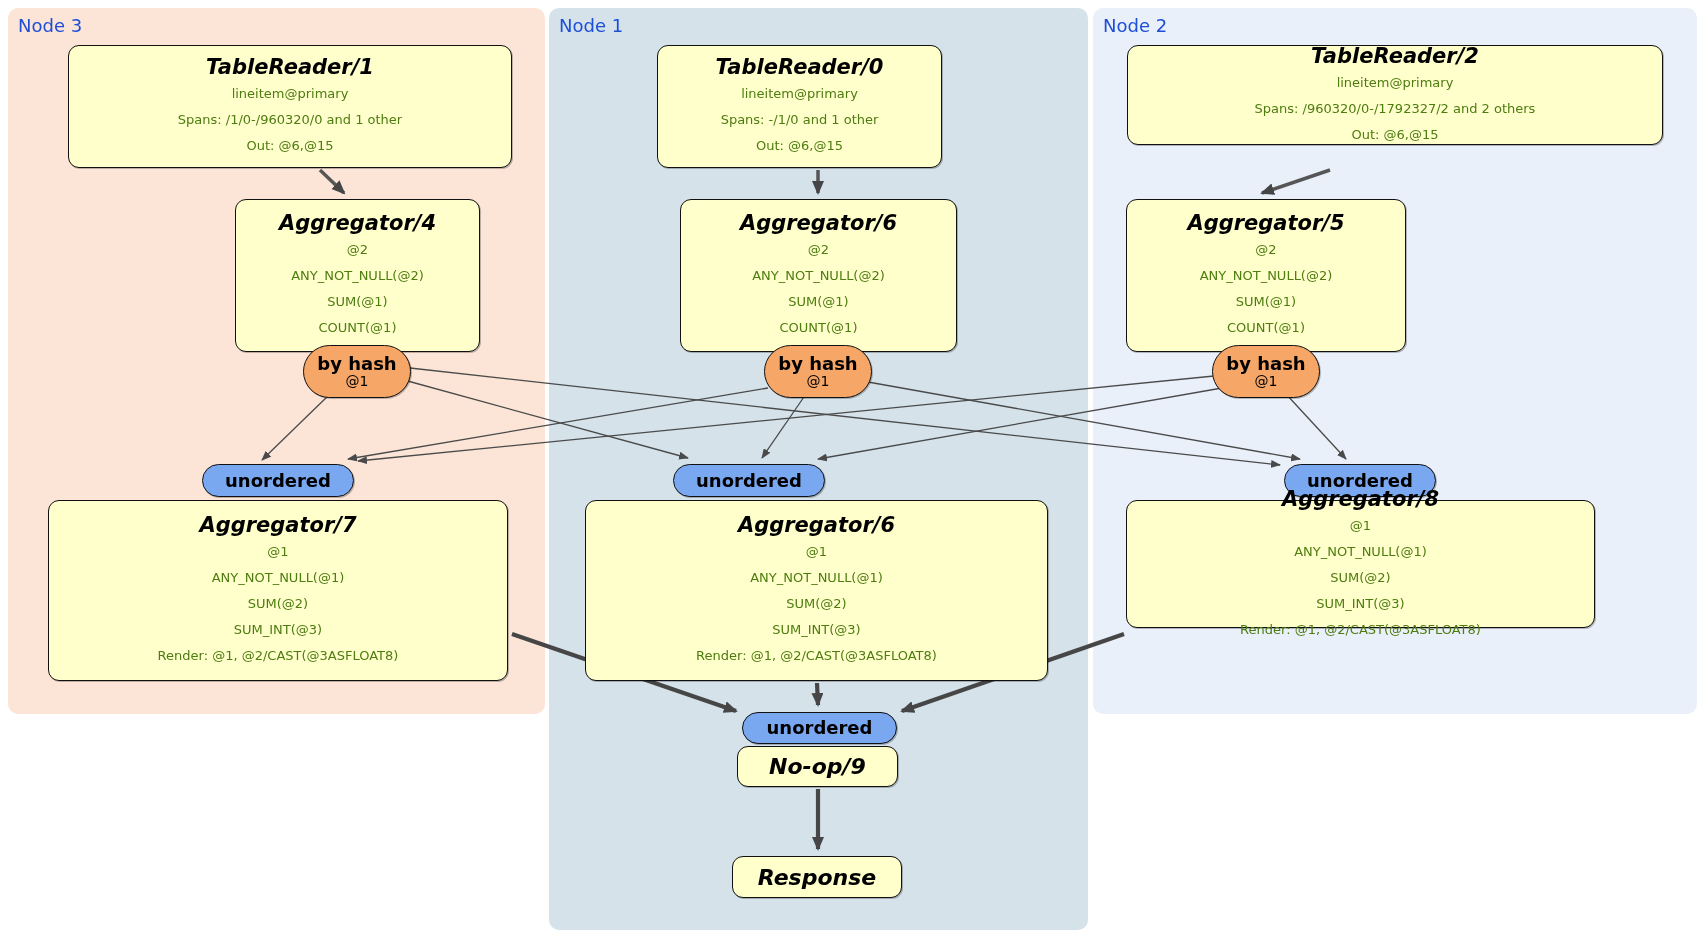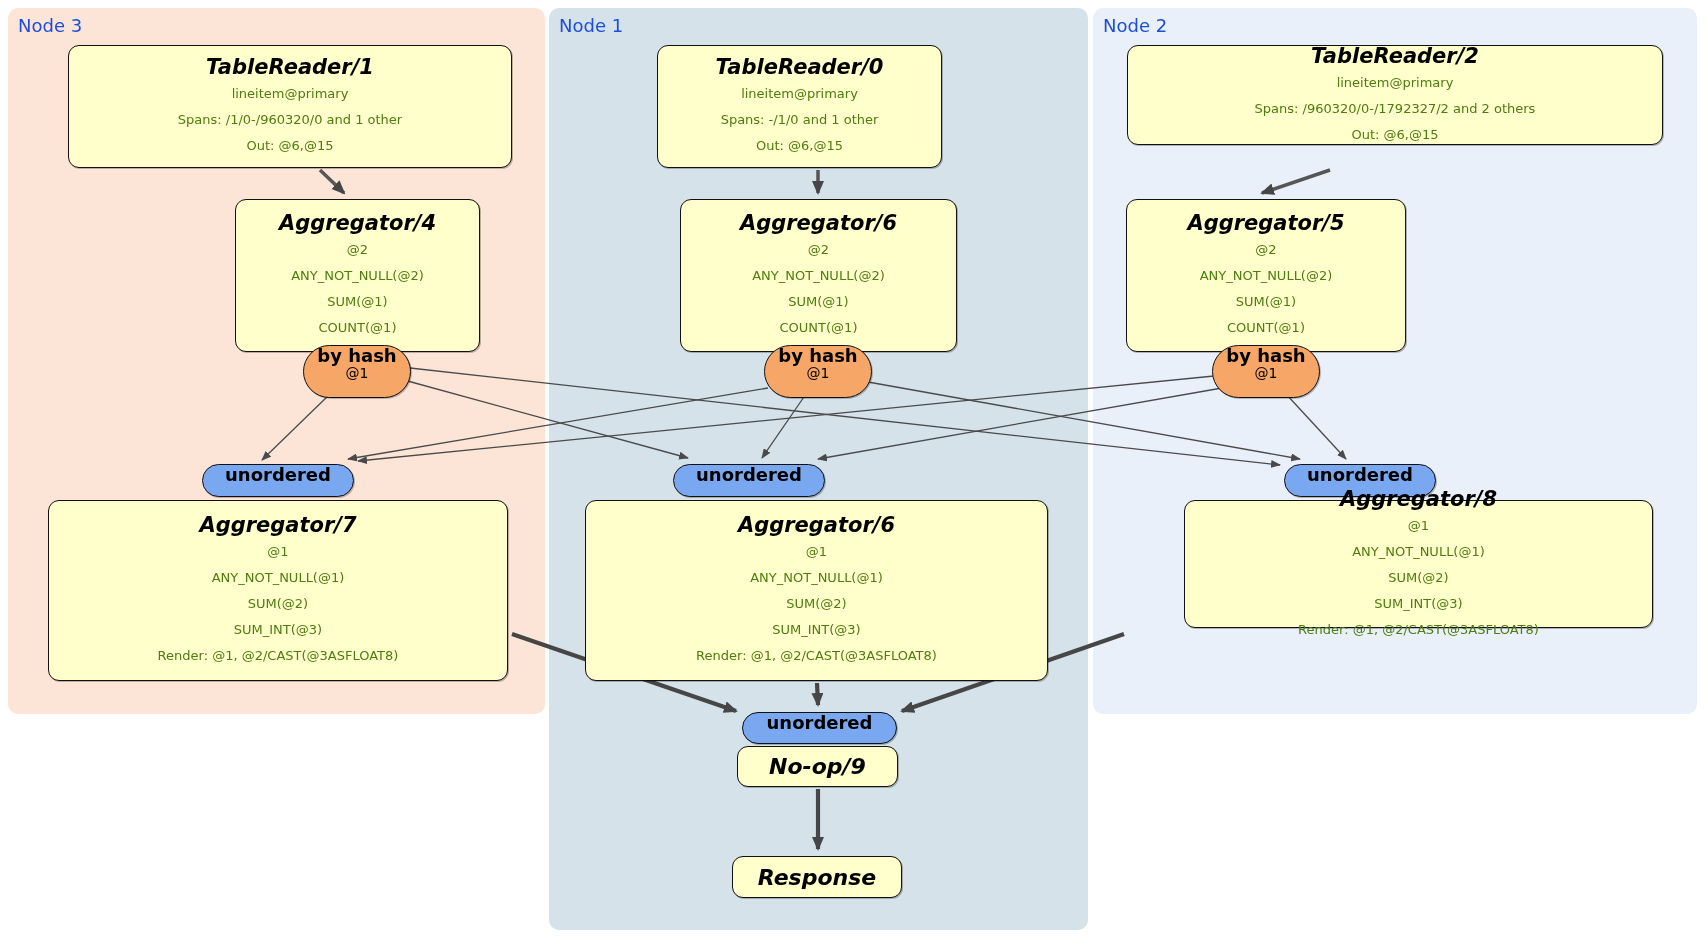--- a/index.html
+++ b/index.html
@@ -8,21 +8,21 @@
   .region{position:absolute;border-radius:10px;}
   .region-label{position:absolute;top:7px;left:10px;font-size:18px;color:#1d4ed8;}
   #edges{position:absolute;left:0;top:0;width:1708px;height:940px;}
   .gbox{position:absolute;box-sizing:border-box;background:#ffffcc;border:1.6px solid #111;
         border-radius:11px;display:flex;flex-direction:column;justify-content:center;
         align-items:center;text-align:center;box-shadow:1px 1px 0 rgba(0,0,0,.25);}
   .gbox .t{font-weight:bold;font-size:21px;line-height:27px;color:#000;white-space:nowrap;font-style:italic;}
   .gbox .l{font-size:13px;line-height:26px;color:#4d7c0f;white-space:nowrap;}
   .gbox.small .t{font-size:22px;}
   .oval{position:absolute;box-sizing:border-box;border:1.6px solid #111;border-radius:999px;
-        display:flex;flex-direction:column;justify-content:flex-start;align-items:center;
+        display:flex;flex-direction:column;justify-content:center;align-items:center;
         text-align:center;box-shadow:1px 1px 0 rgba(0,0,0,.25);}
   .oval .ot{font-weight:bold;font-size:18px;line-height:20px;color:#000;white-space:nowrap;}
   .oval .os{font-size:14px;line-height:15px;color:#000;white-space:nowrap;}
 </style>
 </head>
 <body>
 
 <div id="canvas">
 
   <div class="region" style="left:8px;top:8px;width:537px;height:706px;background:#fce5d7">
@@ -139,21 +139,21 @@
     <div class="l">Render: @1, @2/CAST(@3ASFLOAT8)</div>
   </div>
   <div class="gbox" style="left:585px;top:500px;width:463px;height:181px">
     <div class="t">Aggregator/6</div>
     <div class="l">@1</div>
     <div class="l">ANY_NOT_NULL(@1)</div>
     <div class="l">SUM(@2)</div>
     <div class="l">SUM_INT(@3)</div>
     <div class="l">Render: @1, @2/CAST(@3ASFLOAT8)</div>
   </div>
-  <div class="gbox" style="left:1184px;top:500px;width:469px;height:128px">
+  <div class="gbox" style="left:1126px;top:500px;width:469px;height:128px">
     <div class="t">Aggregator/8</div>
     <div class="l">@1</div>
     <div class="l">ANY_NOT_NULL(@1)</div>
     <div class="l">SUM(@2)</div>
     <div class="l">SUM_INT(@3)</div>
     <div class="l">Render: @1, @2/CAST(@3ASFLOAT8)</div>
   </div>
 
   <div class="oval" style="left:742px;top:712px;width:155px;height:32px;background:#7aa8f0">
     <div class="ot">unordered</div>

